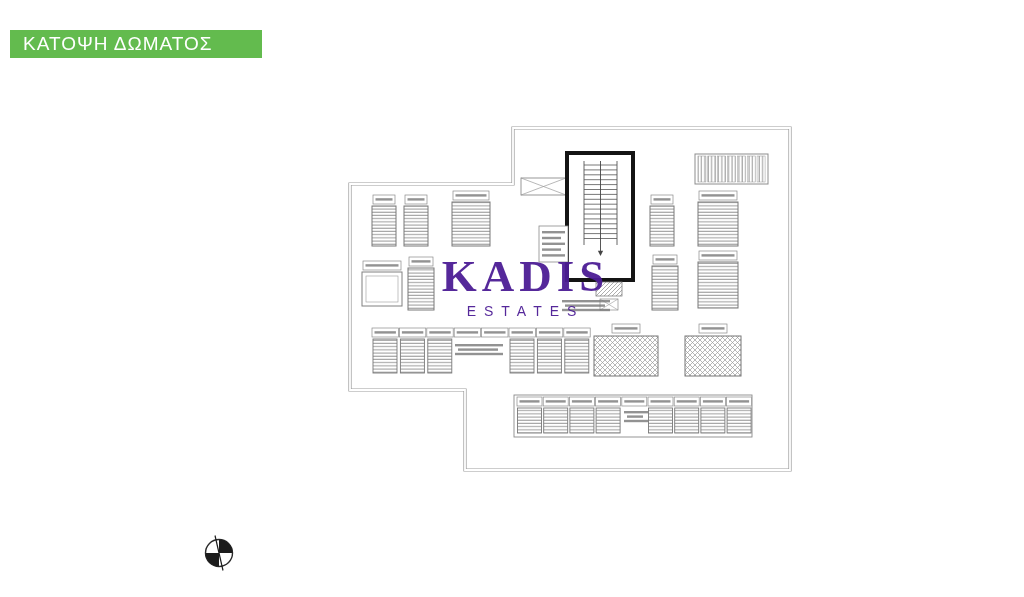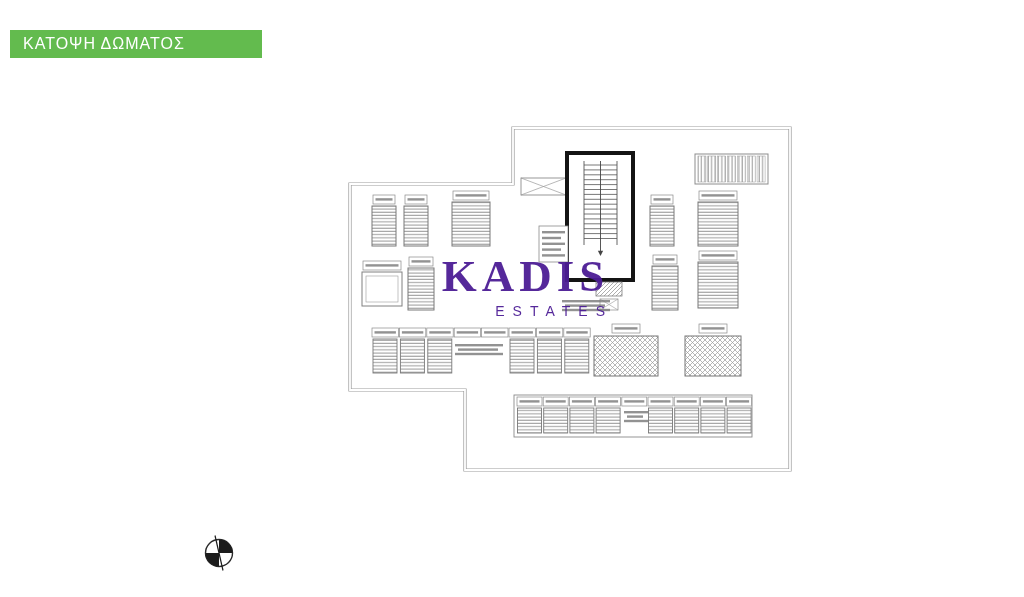--- a/index.html
+++ b/index.html
@@ -17,21 +17,21 @@
     left: 10px;
     top: 30px;
     width: 252px;
     height: 28px;
     display: flex;
     align-items: center;
     padding-left: 13px;
     z-index: 4;
   }
   .banner span {
-    font-size: 16px;
+    font-size: 19px;
     letter-spacing: 1px;
     font-weight: 400;
     white-space: nowrap;
   }
   svg.plan {
     position: absolute;
     left: 0; top: 0;
     width: 1024px;
     height: 597px;
     z-index: 2;
@@ -52,21 +52,20 @@
     font-weight: 600;
     font-size: 45px;
     line-height: 1.0;
     letter-spacing: 5px;
   }
   .wm2 {
     display: block;
     font-size: 14px;
     letter-spacing: 8px;
     margin-top: 4px;
-    text-align: right;
   }
 </style>
 </head>
 <body>
 
 <div class="canvas">
 
   <div class="banner" style="background: rgb(99, 187, 78);">
     <span style="color: rgb(255, 255, 255);">ΚΑΤΟΨΗ ΔΩΜΑΤΟΣ</span>
   </div>

